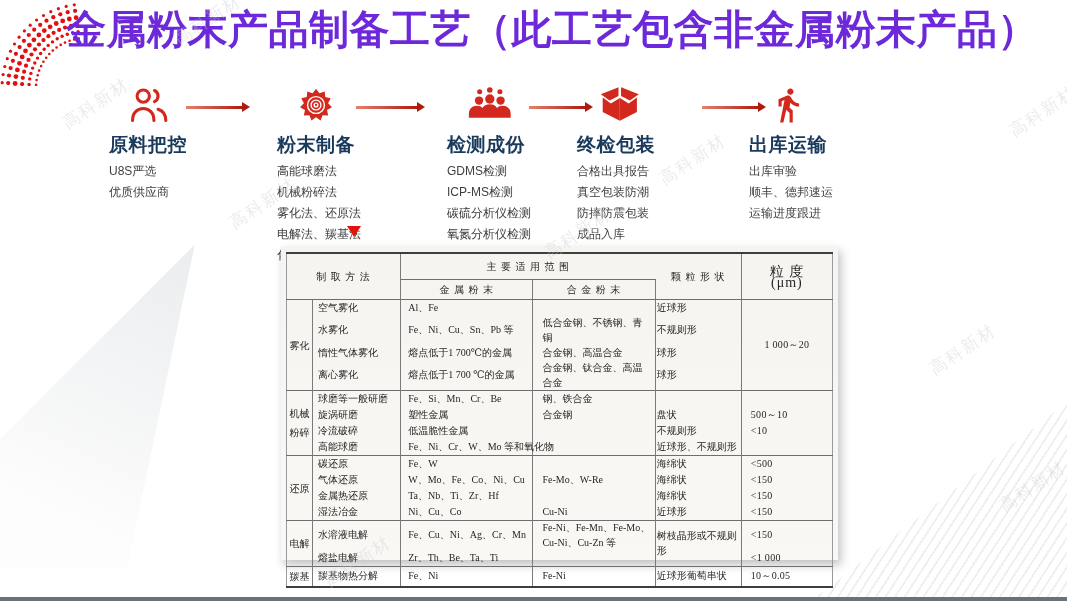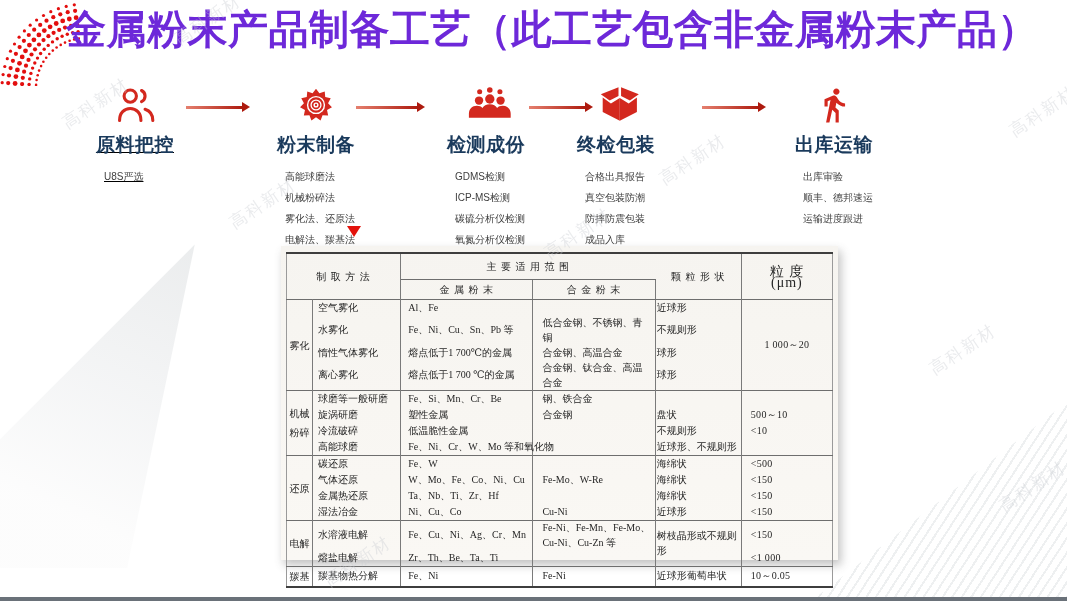--- a/index.html
+++ b/index.html
@@ -17,21 +17,21 @@
   .wm{position:absolute;color:#c9ccd2;opacity:.38;font-size:17px;letter-spacing:2px;
       transform:rotate(-34deg);pointer-events:none;white-space:nowrap;}
   
   .title{position:absolute;left:66px;top:2px;margin:0;font-size:40px;font-weight:800;
          color:#6d28d9;white-space:nowrap;letter-spacing:0.5px;}
   
   .step{position:absolute;top:86px;width:178px;}
   .step .icon{height:42px;margin-left:20px;}
   .step .icon svg{height:38px;width:auto;display:block;}
   .step h2{margin:4px 0 3px 0;font-size:19px;color:#1a3a5c;font-weight:700;letter-spacing:.5px;}
-  .step ul{list-style:none;margin:8px;padding:0;font-size:10px;color:#3e3e3e;line-height:21px;}
+  .step ul{list-style:none;margin:0;padding:0;font-size:12px;color:#3e3e3e;line-height:21px;}
   .arrow{position:absolute;top:106px;height:2.5px;
          background:linear-gradient(90deg,#e5806f,#ad1a0e);}
   .arrow::after{content:'';position:absolute;right:-7px;top:-4.5px;width:0;height:0;
          border-left:8px solid #ad1a0e;border-top:5.5px solid transparent;border-bottom:5.5px solid transparent;}
   .tri{position:absolute;left:347px;top:226px;width:0;height:0;
        border-left:7px solid transparent;border-right:7px solid transparent;border-top:11px solid #e3120b;}
   
   .table-wrap{position:absolute;left:281px;top:246px;width:557px;height:314px;box-sizing:border-box;
        background:linear-gradient(180deg,#f6f4f0,#faf8f4);padding:6px 5px;
        box-shadow:3px 5px 9px rgba(70,70,70,.33);}
@@ -150,34 +150,35 @@
       <circle cx="36.6" cy="20.0" r="1.6" fill="#e30e0e"></circle>
       <circle cx="43.5" cy="15.5" r="1.6" fill="#e30e0e"></circle>
       <circle cx="50.8" cy="11.7" r="1.6" fill="#e30e0e"></circle>
       <circle cx="58.4" cy="8.7" r="1.6" fill="#e30e0e"></circle>
       <circle cx="66.2" cy="6.4" r="1.6" fill="#e30e0e"></circle>
       <circle cx="74.3" cy="4.8" r="1.6" fill="#e30e0e"></circle>
       <circle cx="82.5" cy="4.1" r="1.6" fill="#e30e0e"></circle>
     </svg>
   <h1 class="title">金属粉末产品制备工艺（此工艺包含非金属粉末产品）</h1>
   <div id="flow">
-      <div class="step" style="left: 96px; text-decoration: underline;">
+      <div class="step" style="left: 109px;">
         <div class="icon">
           <svg viewBox="0 0 34 32">
             <g fill="none" stroke="#d3281e" stroke-width="2.6" stroke-linecap="round">
               <circle cx="12" cy="8.5" r="5.2"></circle>
               <path d="M3 29c0-6.5 4-10 9-10s9 3.5 9 10"></path>
               <path d="M21.5 3.8a5.2 5.2 0 0 1 0 9.4"></path>
               <path d="M24.5 19.6c4 1.3 6.5 4.6 6.5 9.4"></path>
             </g>
           </svg>
         </div>
      <h2>原料把控</h2>
      <ul>
           <li>U8S严选</li>
+          <li>优质供应商</li>
         </ul>
       </div>
       <div class="step" style="left: 277px;">
         <div class="icon">
           <svg viewBox="0 0 40 40">
             <path d="M20.0,3.0L23.6,7.7L29.2,5.7L29.7,11.6L35.5,12.9L32.7,18.2L36.8,22.4L31.6,25.3L32.8,31.1L26.9,30.8L24.8,36.3L20.0,32.8L15.2,36.3L13.1,30.8L7.2,31.1L8.4,25.3L3.2,22.4L7.3,18.2L4.5,12.9L10.3,11.6L10.8,5.7L16.4,7.7Z" fill="#d3281e"></path>
             <circle cx="20" cy="20" r="9.6" fill="#fff"></circle>
             <circle cx="20" cy="20" r="7" fill="none" stroke="#d3281e" stroke-width="2.2"></circle>
             <circle cx="20" cy="20" r="3.6" fill="none" stroke="#d3281e" stroke-width="1.8"></circle>
             <circle cx="20" cy="20" r="1.2" fill="#d3281e"></circle>
@@ -226,21 +227,21 @@
           </svg>
         </div>
      <h2>终检包装</h2>
      <ul>
           <li>合格出具报告</li>
           <li>真空包装防潮</li>
           <li>防摔防震包装</li>
           <li>成品入库</li>
         </ul>
       </div>
-      <div class="step" style="left: 795px;">
+      <div class="step" style="left: 749px;">
         <div class="icon">
           <svg viewBox="0 0 24 24">
             <path fill="#d3281e" d="M13.5 5.5c1.1 0 2-.9 2-2s-.9-2-2-2-2 .9-2 2 .9 2 2 2zM9.8 8.9 7 23h2.1l1.8-8 2.1 2v6h2v-7.5l-2.1-2 .6-3C14.8 12 16.8 13 19 13v-2c-1.9 0-3.5-1-4.3-2.4l-1-1.6c-.4-.6-1-1-1.7-1-.3 0-.5.1-.8.1L6 8.3V13h2V9.6l1.8-.7"></path>
           </svg>
         </div>
      <h2>出库运输</h2>
      <ul>
           <li>出库审验</li>
           <li>顺丰、德邦速运</li>
           <li>运输进度跟进</li>

